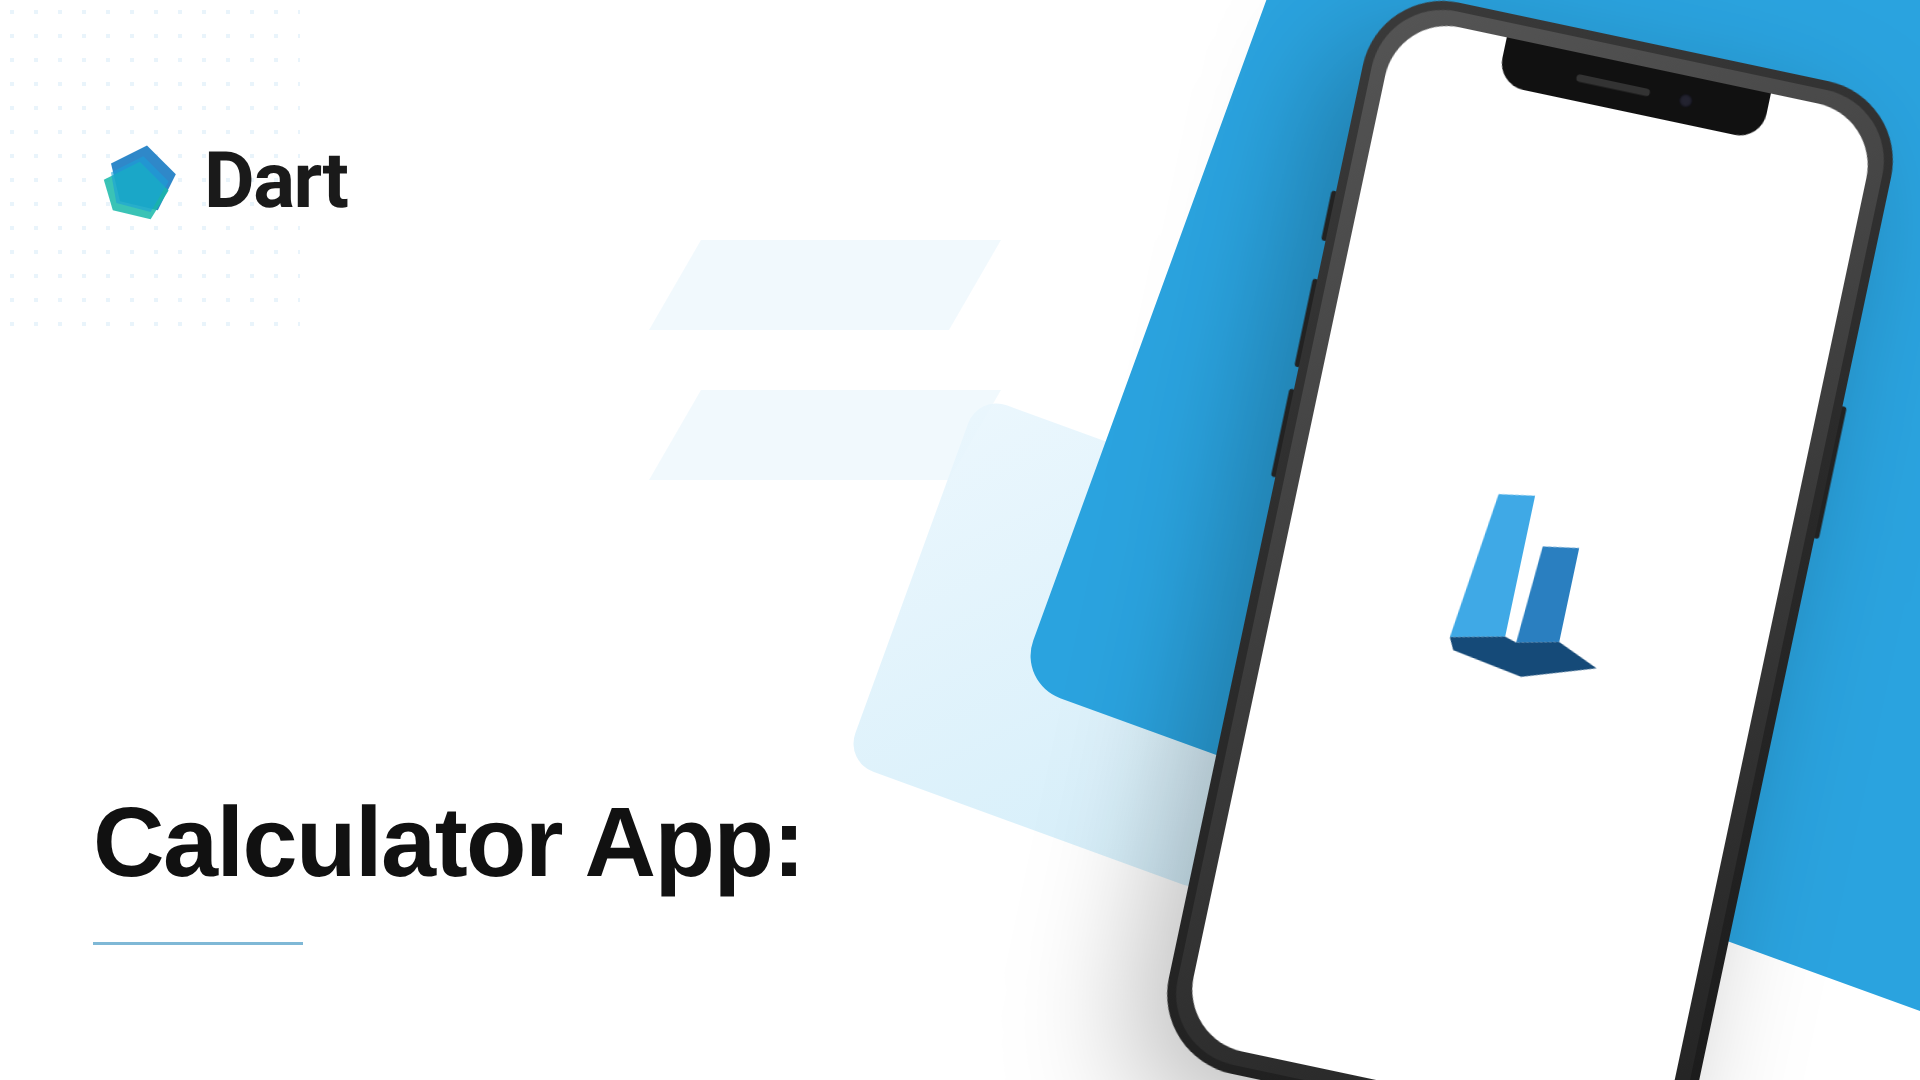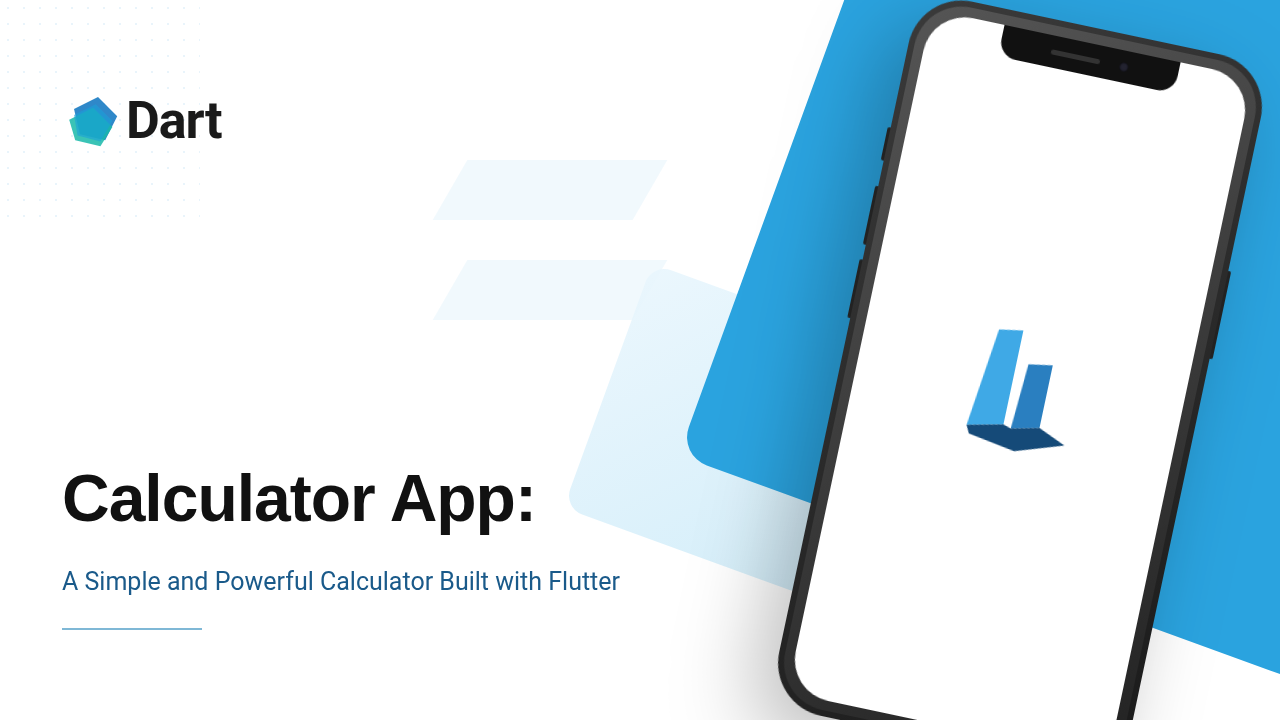--- a/index.html
+++ b/index.html
@@ -77,21 +77,21 @@
     top: 140px;
   }
 
   
   .logo-area {
     position: absolute;
     top: 90px;
     left: 62px;
     display: flex;
     align-items: center;
-    gap: 4px;
+    gap: 14px;
   }
   .dart-mark {
     width: 60px;
     height: 60px;
     position: relative;
   }
   .dart-text {
     font-size: 52px;
     font-weight: 700;
     color: #1a1a1a;
@@ -219,21 +219,20 @@
       <polygon points="20,30 60,10 92,42 72,82 30,72" fill="#0a73c0" opacity="0.85"></polygon>
       <polygon points="12,48 52,28 84,60 64,92 22,82" fill="#17b9a9" opacity="0.85"></polygon>
       <polygon points="20,40 56,22 84,50 64,84 26,74" fill="#1aa0d8" opacity="0.6"></polygon>
     </svg>
   </span>
   <span class="dart-text">Dart</span>
 </div>
 
 <div class="title-block">
   <h1 class="title-main">Calculator App:</h1>
-  <div class="title-sub">A Simple and Powerful Calculator Built with Flutter</div>
   <div class="underline"></div>
 </div>
 
 <div class="phone-wrap">
   <div class="side-button sb-left1"></div>
   <div class="side-button sb-left2"></div>
   <div class="side-button sb-left3"></div>
   <div class="side-button sb-right"></div>
   <div class="phone-body">
     <div class="phone-inner"></div>

